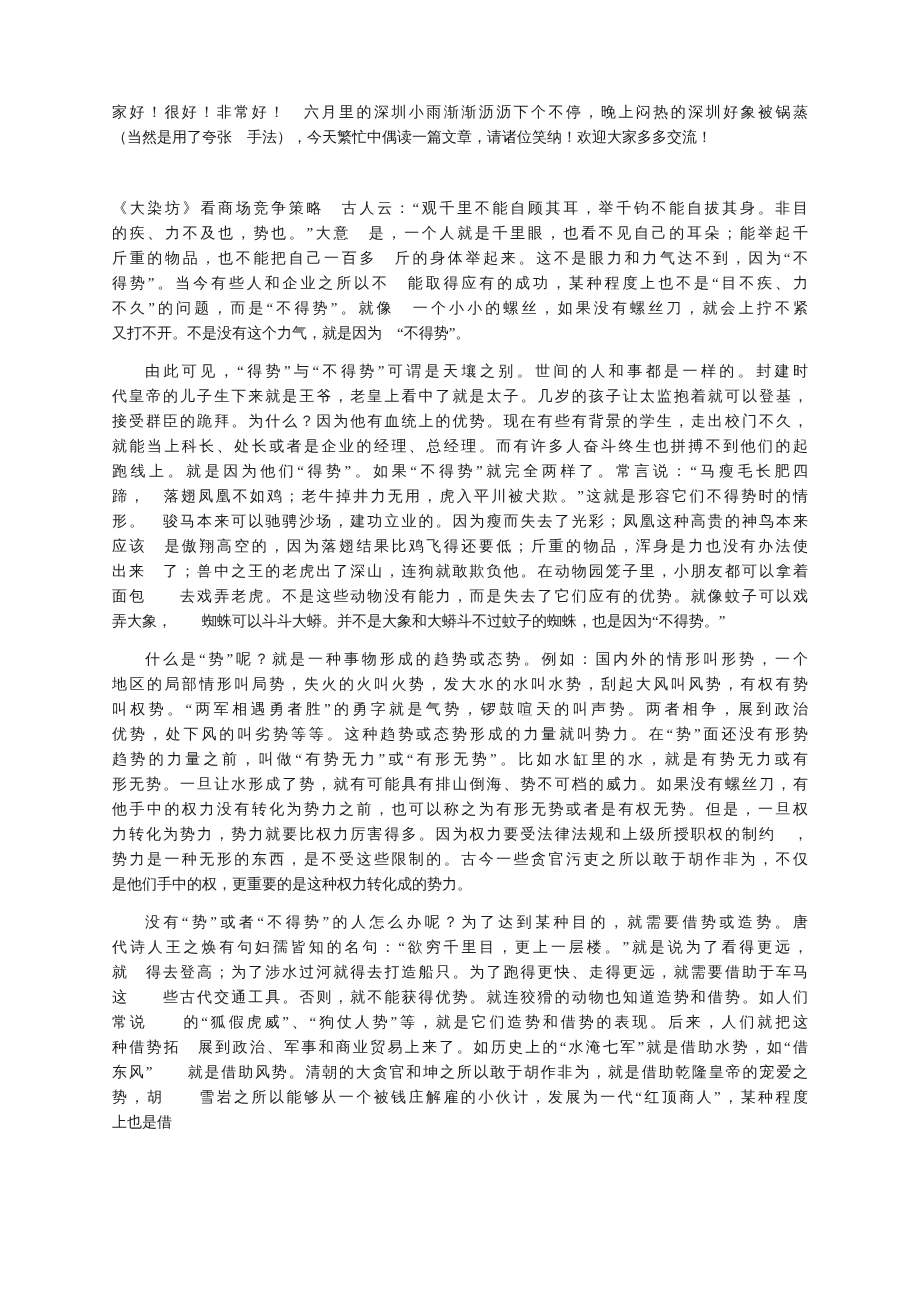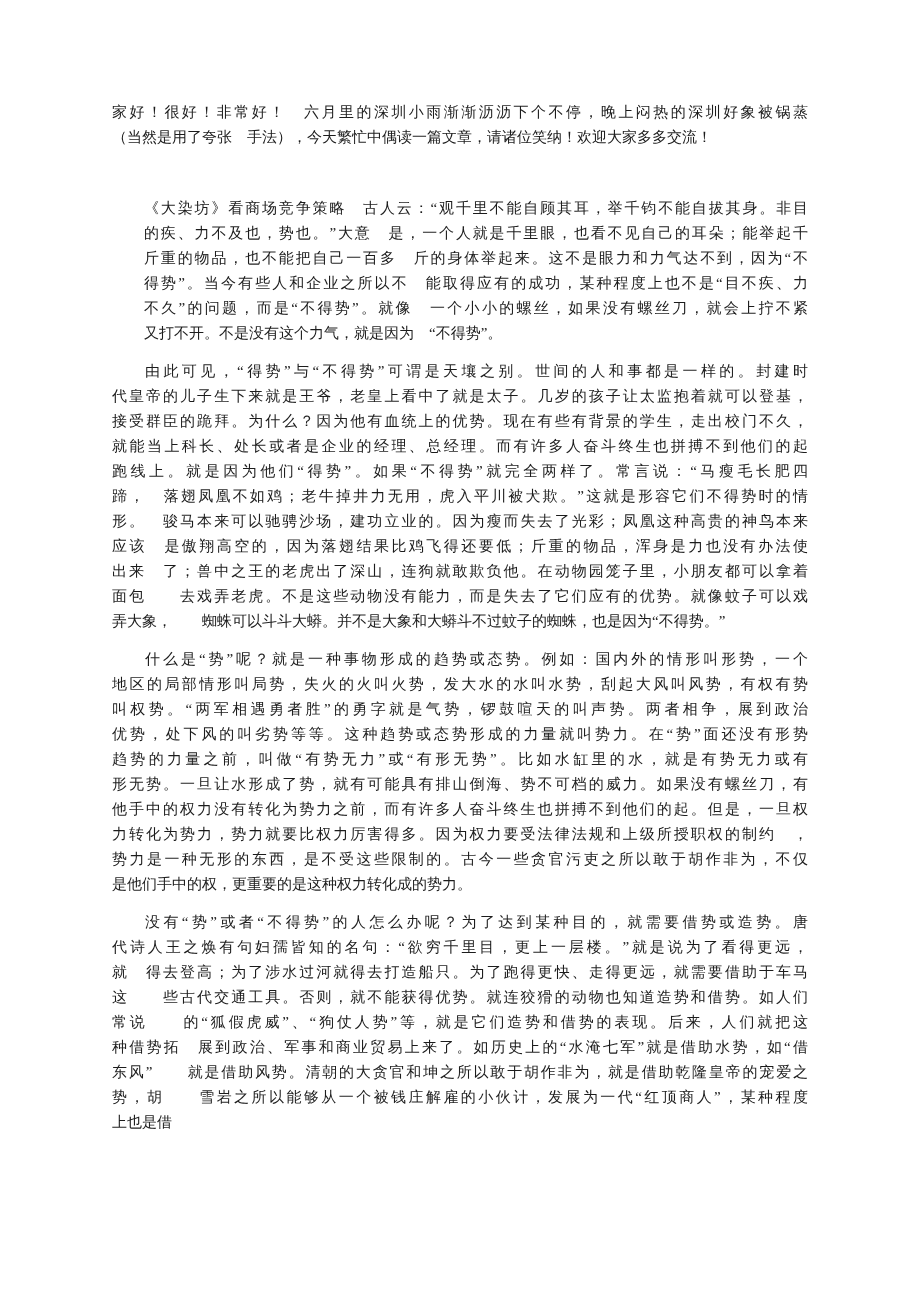--- a/index.html
+++ b/index.html
@@ -25,21 +25,20 @@
   .para {
     margin: 0;
     padding: 0;
   }
   .para + .para {
     margin-top: 13px;
   }
   
   .para:nth-of-type(2) {
     margin-top: 46px;
-    margin-left: 32px;
   }
   .line {
     height: 25px;
     line-height: 25px;
     text-align: justify;
     text-align-last: justify;
     text-justify: inter-ideograph;
     overflow: hidden;
     letter-spacing: 0;
   }
@@ -82,21 +81,21 @@
       <div class="line">面包　　去戏弄老虎。不是这些动物没有能力，而是失去了它们应有的优势。就像蚊子可以戏</div>
       <div class="line para-end">弄大象，　　蜘蛛可以斗斗大蟒。并不是大象和大蟒斗不过蚊子的蜘蛛，也是因为“不得势。”</div>
     </section>
     <section class="para indented">
       <div class="line">什么是“势”呢？就是一种事物形成的趋势或态势。例如：国内外的情形叫形势，一个</div>
       <div class="line">地区的局部情形叫局势，失火的火叫火势，发大水的水叫水势，刮起大风叫风势，有权有势</div>
       <div class="line">叫权势。“两军相遇勇者胜”的勇字就是气势，锣鼓喧天的叫声势。两者相争，展到政治</div>
       <div class="line">优势，处下风的叫劣势等等。这种趋势或态势形成的力量就叫势力。在“势”面还没有形势</div>
       <div class="line">趋势的力量之前，叫做“有势无力”或“有形无势”。比如水缸里的水，就是有势无力或有</div>
       <div class="line">形无势。一旦让水形成了势，就有可能具有排山倒海、势不可档的威力。如果没有螺丝刀，有</div>
-      <div class="line">他手中的权力没有转化为势力之前，而有许多人奋斗终生也拼搏不到他们的起。但是，一旦权</div>
+      <div class="line">他手中的权力没有转化为势力之前，也可以称之为有形无势或者是有权无势。但是，一旦权</div>
       <div class="line">力转化为势力，势力就要比权力厉害得多。因为权力要受法律法规和上级所授职权的制约　，</div>
       <div class="line">势力是一种无形的东西，是不受这些限制的。古今一些贪官污吏之所以敢于胡作非为，不仅</div>
       <div class="line para-end">是他们手中的权，更重要的是这种权力转化成的势力。</div>
     </section>
     <section class="para indented">
       <div class="line">没有“势”或者“不得势”的人怎么办呢？为了达到某种目的，就需要借势或造势。唐</div>
       <div class="line">代诗人王之焕有句妇孺皆知的名句：“欲穷千里目，更上一层楼。”就是说为了看得更远，</div>
       <div class="line">就　得去登高；为了涉水过河就得去打造船只。为了跑得更快、走得更远，就需要借助于车马</div>
       <div class="line">这　　些古代交通工具。否则，就不能获得优势。就连狡猾的动物也知道造势和借势。如人们</div>
       <div class="line">常说　　的“狐假虎威”、“狗仗人势”等，就是它们造势和借势的表现。后来，人们就把这</div>

